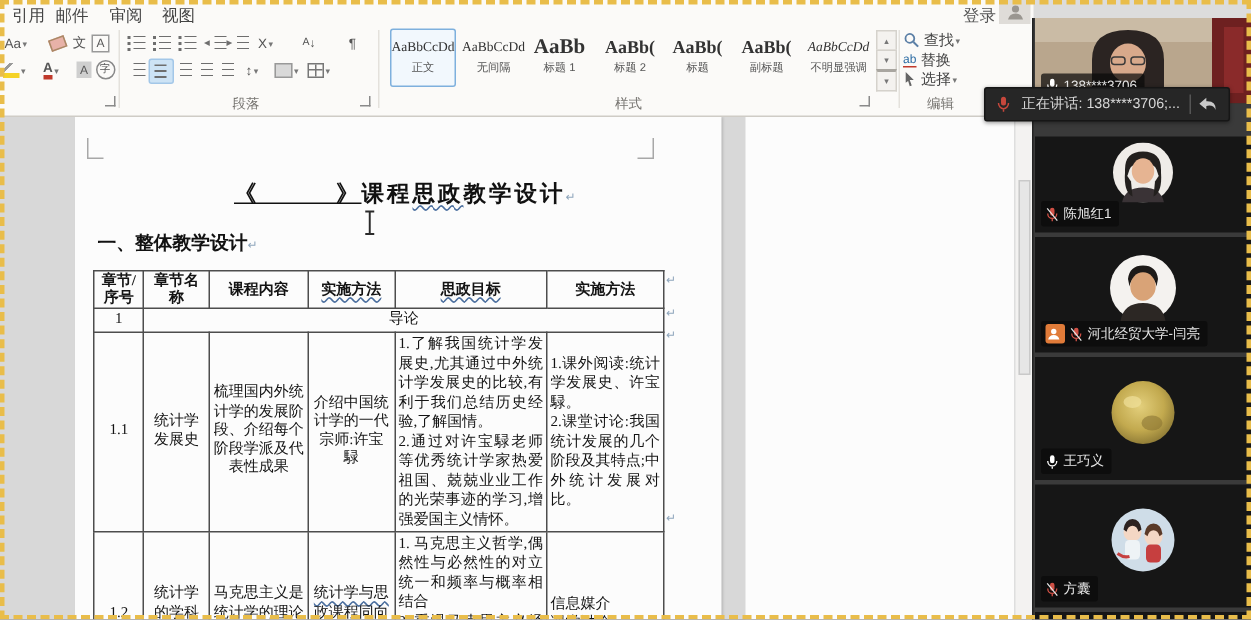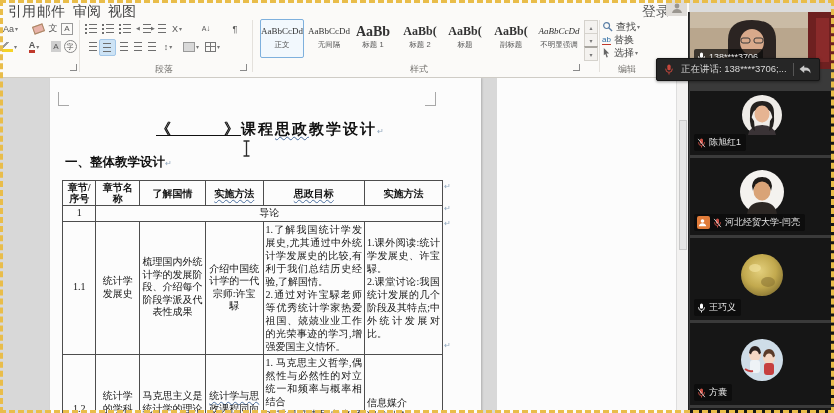--- a/index.html
+++ b/index.html
@@ -1,21 +1,21 @@
 <!DOCTYPE html>
 <html><head>
 <meta charset="utf-8">
 <style>
   html,body{margin:0;padding:0;background:#888;}
   #screen{position:relative;width:834px;height:413px;background:#dcdcdc;overflow:hidden;
           font-family:"Liberation Sans",sans-serif;}
   .abs{position:absolute;}
   
   #ribbon{position:absolute;left:0;top:0;width:689px;height:78px;background:#fbfaf8;border-bottom:1px solid #cfccc6;box-sizing:border-box;}
-  .rtab{position:absolute;top:3px;font-size:14px;color:#444;cursor:default;font-family:Liberation Mono, monospace;}
+  .rtab{position:absolute;top:3px;font-size:11px;color:#444;cursor:default;font-family:Liberation Mono, monospace;}
   .vsep{position:absolute;top:20px;height:52px;width:1px;background:#e4e1dc;}
   .ic{position:absolute;height:15px;min-width:14px;display:flex;align-items:center;justify-content:center;
       font-size:9px;color:#555;border-radius:2px;}
   .crt{font-size:6px;color:#777;margin-left:1px;}
   .boxed{border:1px solid #999;padding:0 2px;line-height:10px;font-size:8px;}
   .circ{border:1px solid #888;border-radius:50%;width:11px;height:11px;line-height:11px;text-align:center;font-size:7px;}
   .fc{border-bottom:3px solid #c0392b;line-height:9px;font-size:9px;font-weight:bold;}
   .shade{background:#cfcfcf;padding:0 2px;font-size:8px;line-height:11px;}
   .eraser{display:inline-block;width:9px;height:6px;background:#e8b2a8;border:1px solid #a86;transform:rotate(-20deg);}
   .hl-pen{display:inline-block;width:11px;height:10px;background:
@@ -281,21 +281,21 @@
             <col style="width:43px">
             <col style="width:65px">
             <col style="width:57px">
             <col style="width:100px">
             <col style="width:77px">
           </colgroup>
         <tbody>
             <tr style="height:24px">
           <td class="th">章节/序号</td>
           <td class="th">章节名称</td>
-          <td class="th">了解国情</td>
+          <td class="th">课程内容</td>
           <td class="th wv">实施方法</td>
           <td class="th wv">思政目标</td>
           <td class="th">实施方法</td>
         </tr>
         <tr style="height:13px">
           <td class="cc">1</td>
           <td class="cc" colspan="5">导论</td>
         </tr>
         <tr style="height:122px">
           <td class="cc">1.1</td>

